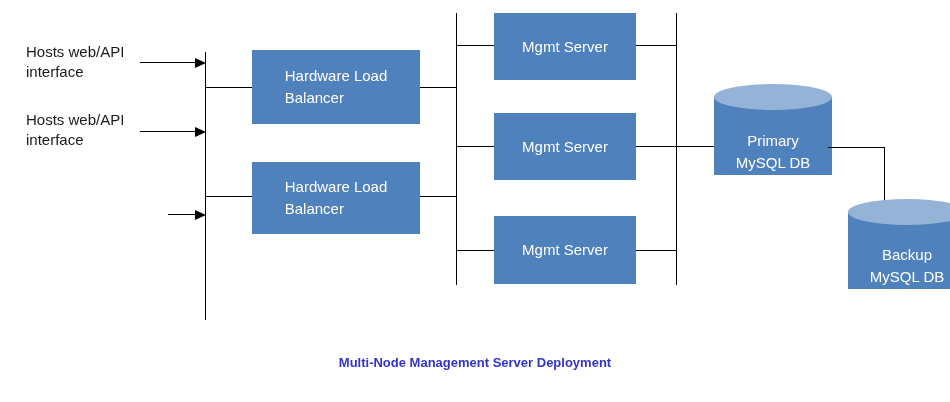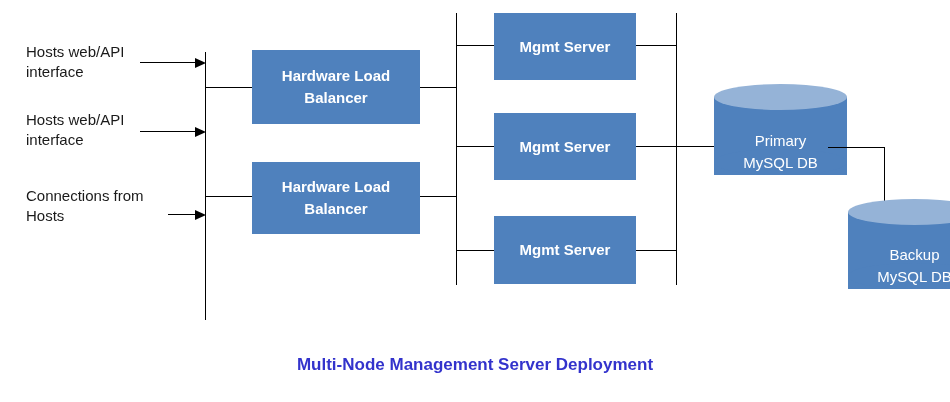--- a/index.html
+++ b/index.html
@@ -25,31 +25,29 @@
     white-space: pre-line;
     font-family: "Liberation Sans", sans-serif;
   }
   .box {
     position: absolute;
     background: #4f81bd;
     color: #ffffff;
     display: flex;
     align-items: center;
     justify-content: center;
-    text-align: center;
+    text-align: left;
     font-size: 15px;
     line-height: 22px;
     font-family: "Liberation Sans", sans-serif;
     white-space: pre-line;
     box-sizing: border-box;
-    font-weight: bold;
   }
   .cyl {
     position: absolute;
-    padding-left: 15px;
   }
   .cyl .cyl-body {
     position: absolute;
     left: 0;
     right: 0;
     background: #4f81bd;
   }
   .cyl .cyl-top {
     position: absolute;
     left: 0;
@@ -100,39 +98,37 @@
     width: 0; height: 0;
     border-top: 5px solid transparent;
     border-bottom: 5px solid transparent;
     border-left: 11px solid #000000;
   }
   #diagram-title {
     position: absolute;
     left: 0;
     right: 0;
     text-align: center;
-    font-size: 17px;
+    font-size: 13px;
     font-weight: bold;
     color: #3333cc;
     font-family: "Liberation Sans", sans-serif;
   }
 </style>
 </head>
 <body>
 
 <div id="canvas">
 
   <div class="label" style="left:26px; top:42px; width:140px;">Hosts web/API
 interface</div>
 
   <div class="label" style="left:26px; top:110px; width:150px;">Hosts web/API
 interface</div>
 
-  <div class="label" style="left:26px; top:186px; width:160px;">Connections from
-Hosts</div>
 
   <div class="arrow-wrap" style="left:140px; top:62px; width:66px;">
     <div class="shaft" style="width:56px;"></div>
     <div class="head" style="left:55px;"></div>
   </div>
 
   <div class="arrow-wrap" style="left:140px; top:131px; width:66px;">
     <div class="shaft" style="width:56px;"></div>
     <div class="head" style="left:55px;"></div>
   </div>

